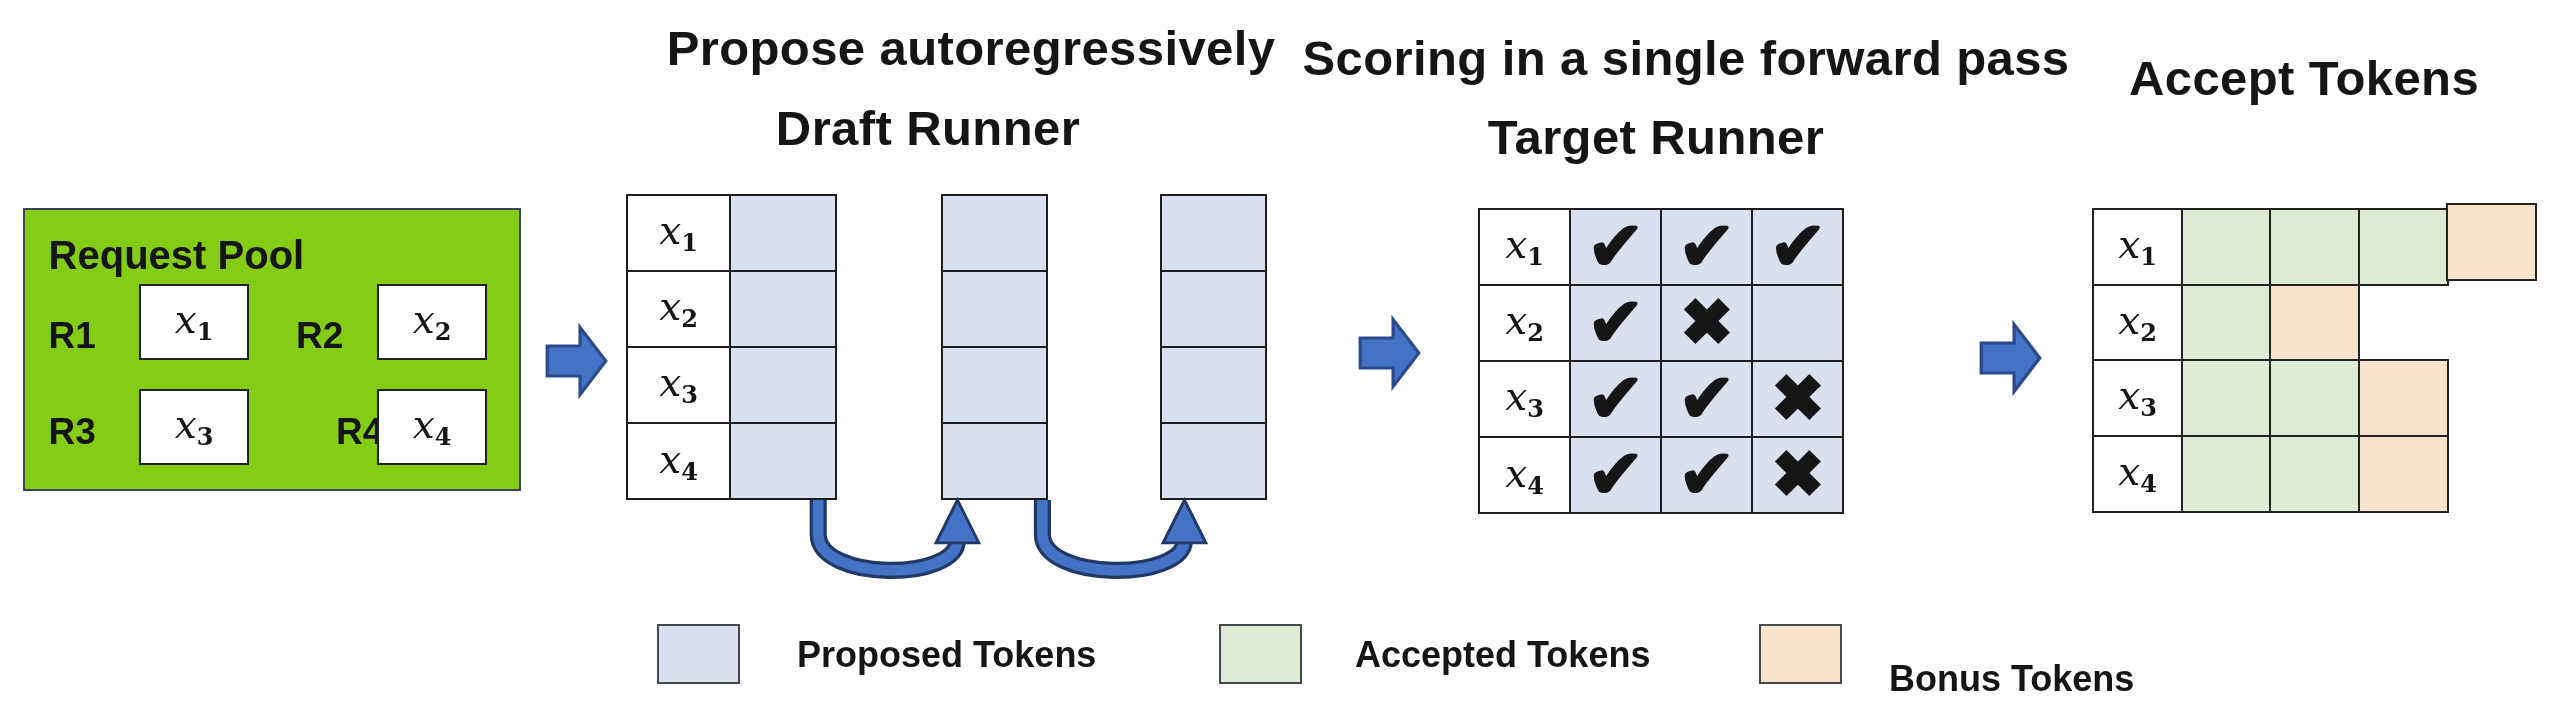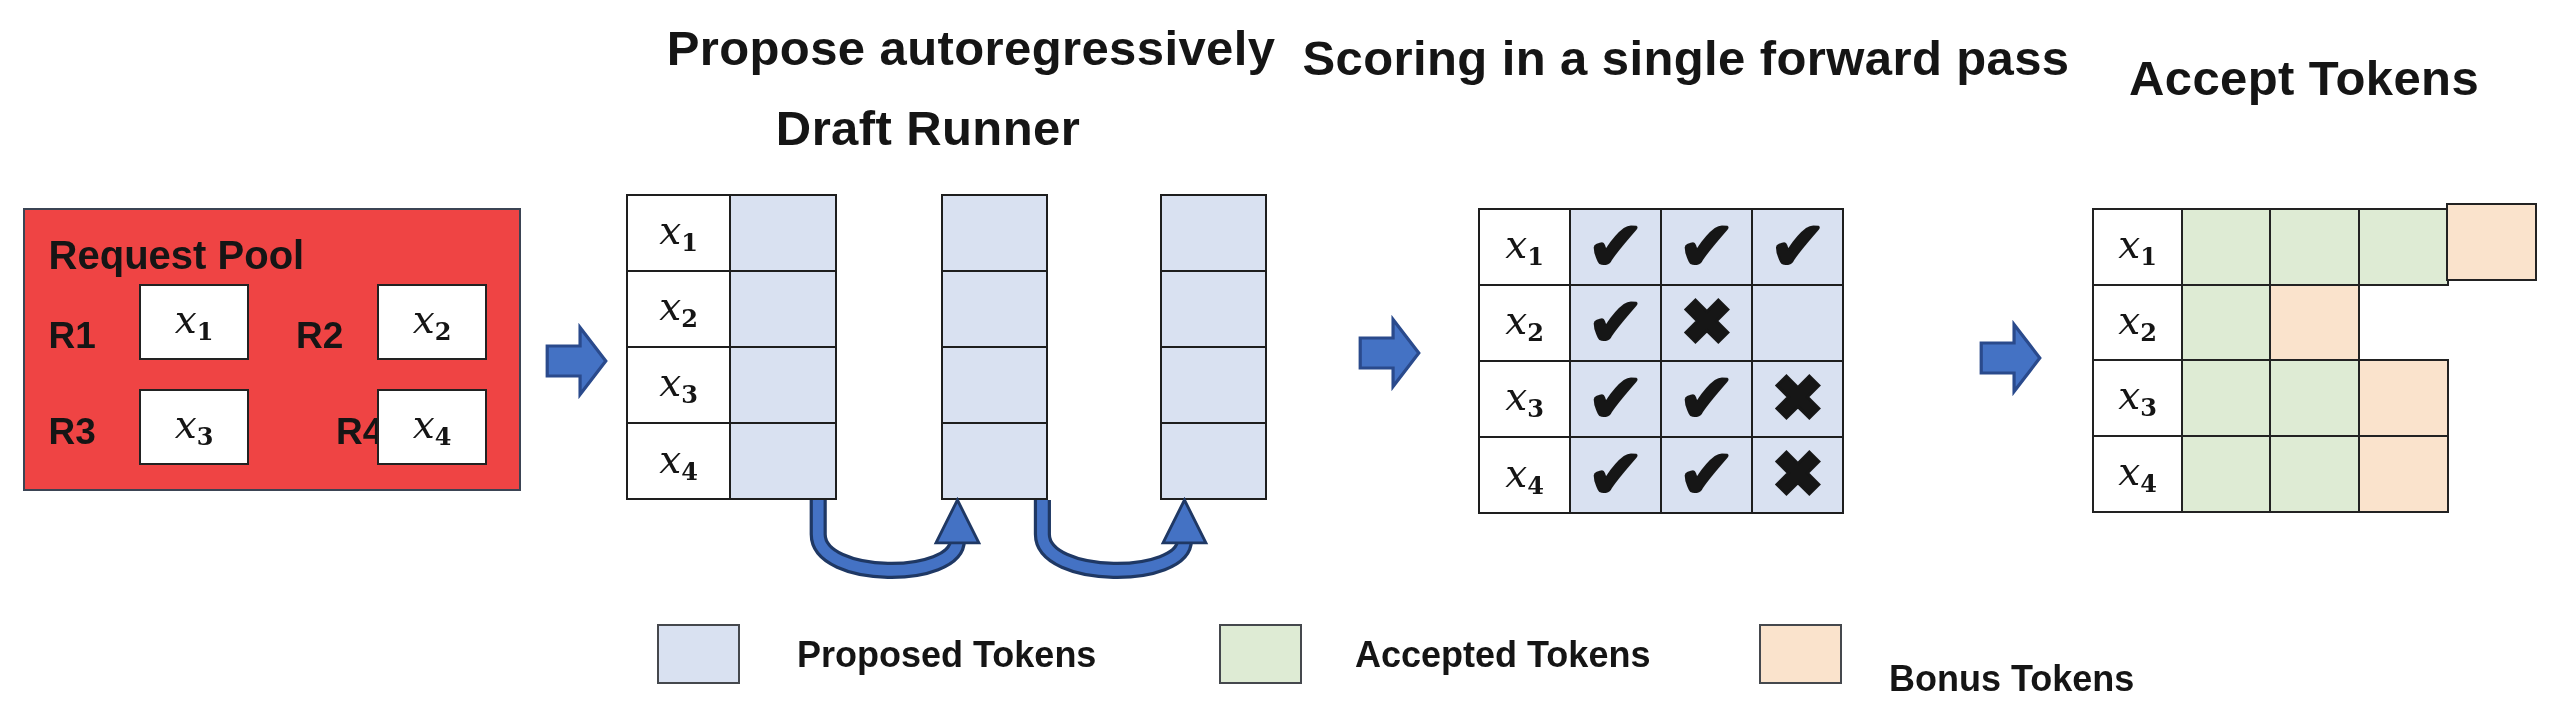--- a/index.html
+++ b/index.html
@@ -14,21 +14,21 @@
   
   .title{
     position:absolute;
     transform:translateX(-50%);
     font-size:49px;font-weight:600;letter-spacing:0.4px;
     white-space:nowrap;color:var(--text);
   }
   
   .panel{
     position:absolute;left:23px;top:208px;width:498px;height:283px;
-    border:2.9px solid #3b4454;background:#ef4444;box-sizing:border-box;
+    border:2.9px solid #3b4454;background:#84cc16;box-sizing:border-box;
   }
   .panel-title{position:absolute;left:23.6px;top:23px;font-size:40px;font-weight:600;}
   .rp-id{position:absolute;font-size:37px;font-weight:700;line-height:43px;}
   .token-box{
     position:absolute;width:110px;height:76px;box-sizing:border-box;
     border:2.1px solid #222;background:#fff;
     display:flex;align-items:center;justify-content:center;
   }
   
   .xl{font-family:"DejaVu Serif", serif;font-style:italic;font-size:39px;line-height:1;white-space:nowrap;}
@@ -69,20 +69,21 @@
   .legend-label{position:absolute;font-size:36px;font-weight:600;white-space:nowrap;}
 </style>
 </head>
 <body>
 
 <div class="stage" style="--proposed: #D9E1F1; --accepted: #DEEBD4; --bonus: #FAE3CC; --arrow_fill: #4472C4; --arrow_outline: #2A4A8C; --loop_outline: #1F3864; --grid_line: #1E1E1E; --text: #151515; --line: #1E1E1E;">
 
   <div class="title" style="left:971px;top:20px;">Propose autoregressively</div>
   <div class="title" style="left:928px;top:100px;">Draft Runner</div>
   <div class="title" style="left:1686px;top:30px;">Scoring in a single forward pass</div>
+  <div class="title" style="left:1656px;top:109px;">Target Runner</div>
   <div class="title" style="left:2304px;top:50px;">Accept Tokens</div>
 
   <section class="panel">
     <div class="panel-title">Request Pool</div>
     <div id="rp-grid"></div>
   <span class="rp-id" style="left: 23.6px; top: 104px;">R1</span>
       <div class="token-box" style="left: 114px; top: 74px;">
         <span class="xl"><i>x</i><sub>1</sub></span>
       </div>
       <span class="rp-id" style="left: 271px; top: 104px;">R2</span>

